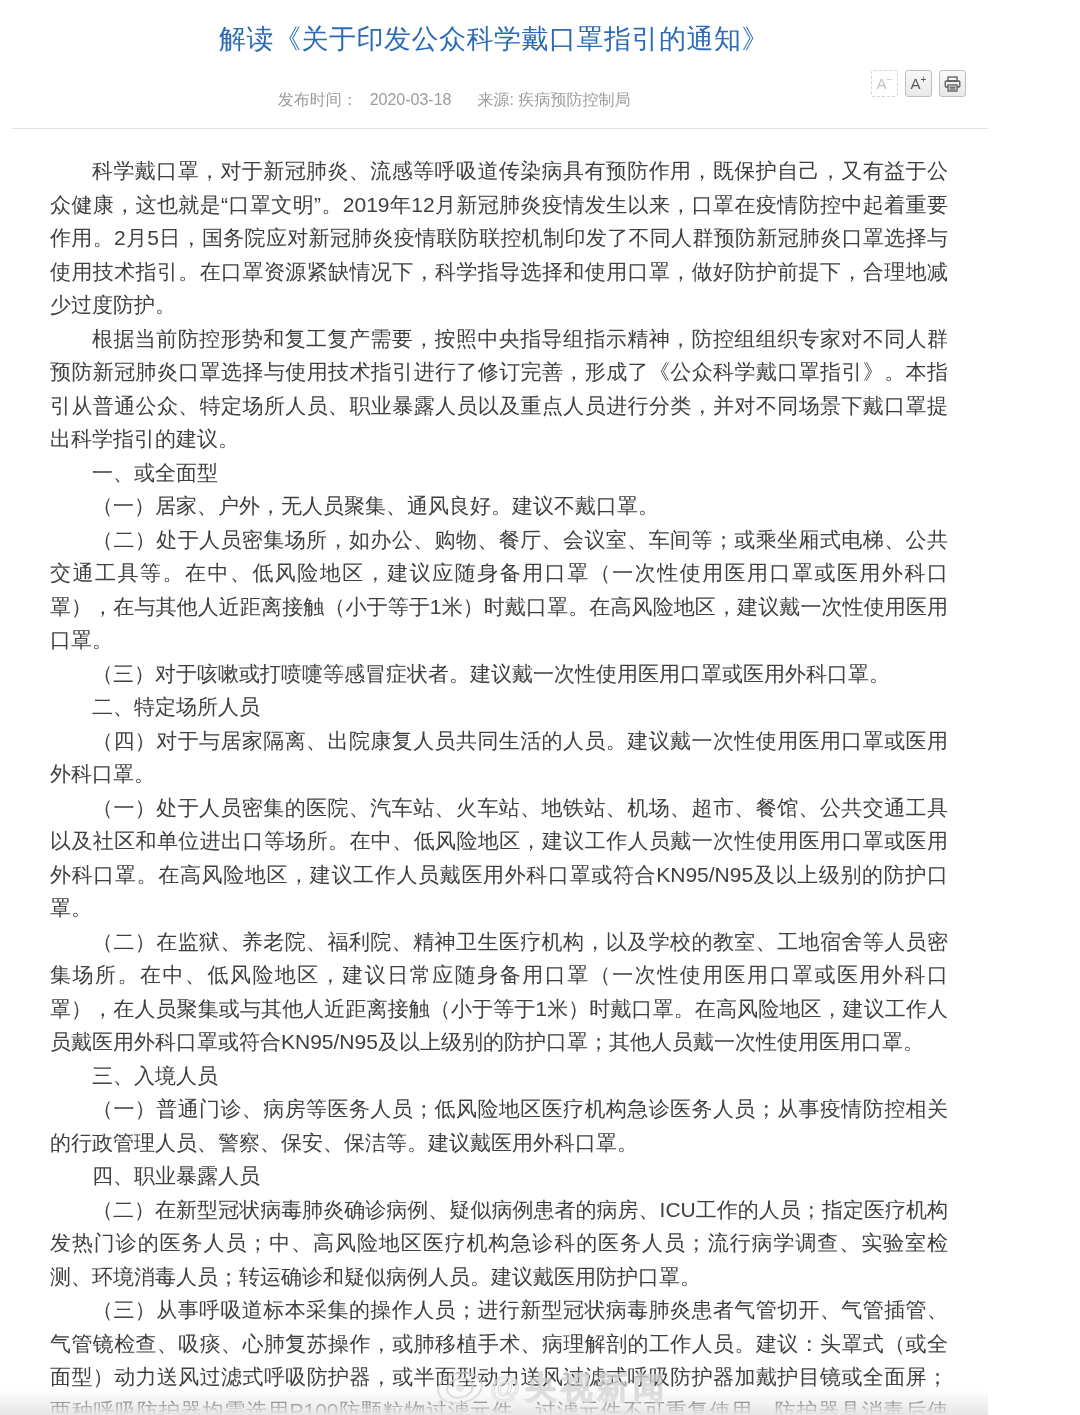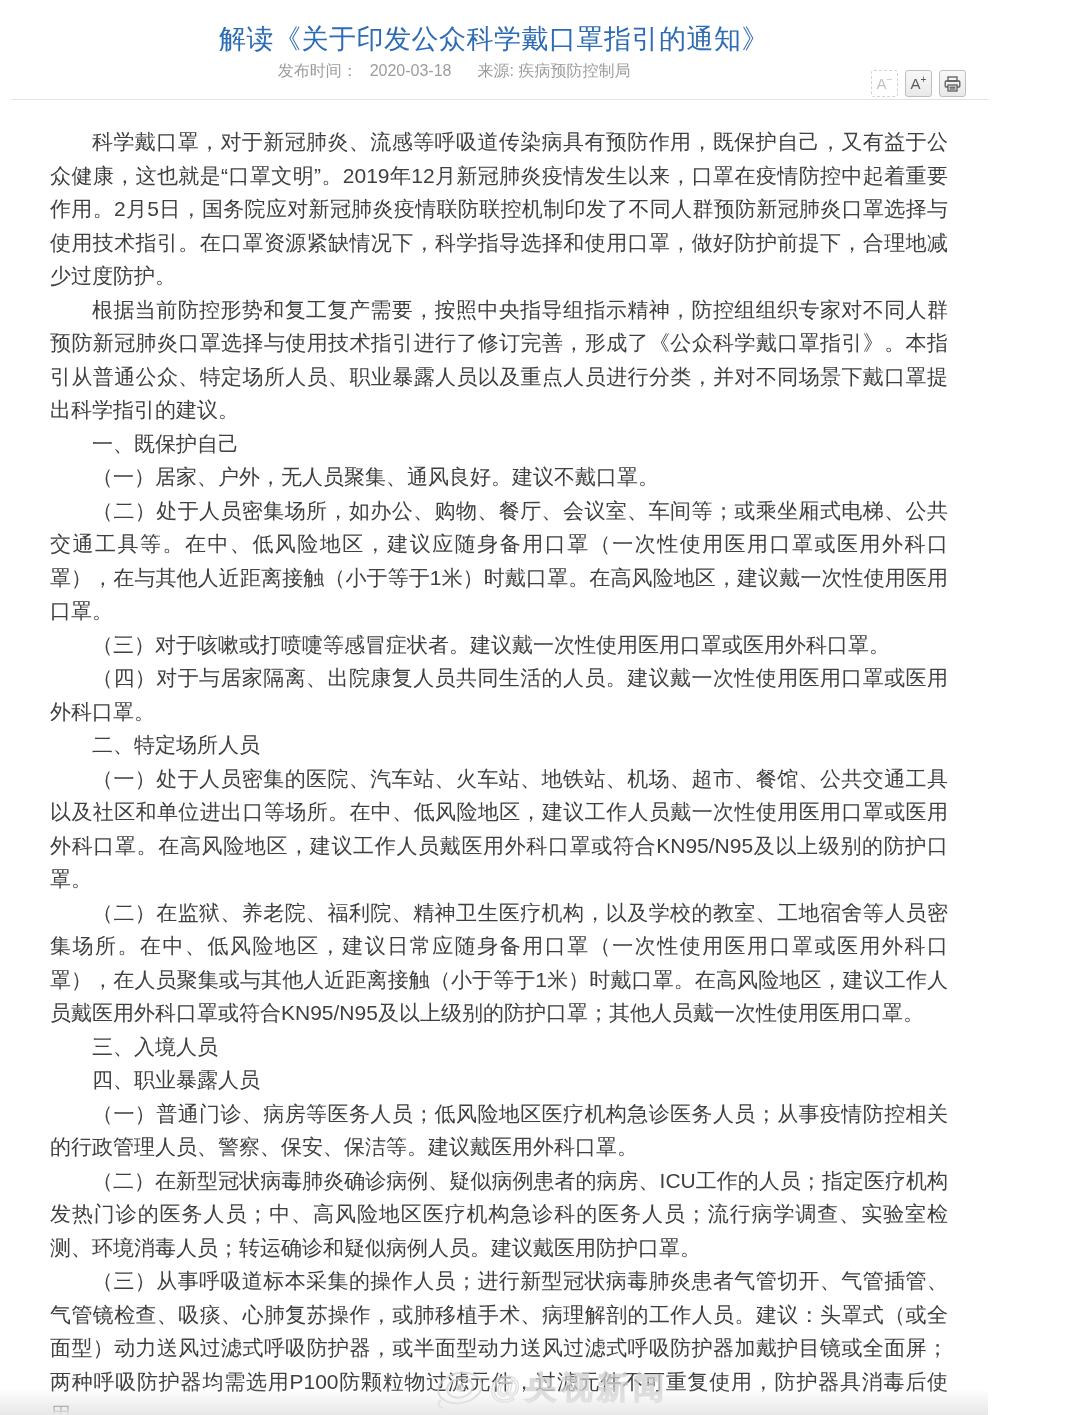--- a/index.html
+++ b/index.html
@@ -19,21 +19,21 @@
   .header { position: relative; padding-top: 20px; }
   .page-title {
     text-align: center;
     font-size: 27px;
     font-weight: 400;
     letter-spacing: 0.5px;
     color: var(--title-blue, #2d6cb5);
     line-height: 38px;
   }
   .meta-row {
-    margin-top: 2px;
+    margin-top: 31px;
     text-align: center;
     padding-right: 80px; 
     font-size: 16px;
     color: var(--meta-gray, #9c9c9c);
     line-height: 22px;
   }
   .meta-row .gap-sm { display: inline-block; width: 12px; }
   .meta-row .gap-lg { display: inline-block; width: 26px; }
   .toolbar {
     position: absolute;
@@ -133,31 +133,31 @@
         </svg>
       </button>
     </div>
 
     <div class="divider"></div>
   </header>
 
   <main class="article">
     <p>科学戴口罩，对于新冠肺炎、流感等呼吸道传染病具有预防作用，既保护自己，又有益于公众健康，这也就是“口罩文明”。2019年12月新冠肺炎疫情发生以来，口罩在疫情防控中起着重要作用。2月5日，国务院应对新冠肺炎疫情联防联控机制印发了不同人群预防新冠肺炎口罩选择与使用技术指引。在口罩资源紧缺情况下，科学指导选择和使用口罩，做好防护前提下，合理地减少过度防护。</p>
     <p>根据当前防控形势和复工复产需要，按照中央指导组指示精神，防控组组织专家对不同人群预防新冠肺炎口罩选择与使用技术指引进行了修订完善，形成了《公众科学戴口罩指引》。本指引从普通公众、特定场所人员、职业暴露人员以及重点人员进行分类，并对不同场景下戴口罩提出科学指引的建议。</p>
-    <p>一、既保护自己</p>
+    <p>一、或全面型</p>
     <p>（一）居家、户外，无人员聚集、通风良好。建议不戴口罩。</p>
     <p>（二）处于人员密集场所，如办公、购物、餐厅、会议室、车间等；或乘坐厢式电梯、公共交通工具等。在中、低风险地区，建议应随身备用口罩（一次性使用医用口罩或医用外科口罩），在与其他人近距离接触（小于等于1米）时戴口罩。在高风险地区，建议戴一次性使用医用口罩。</p>
     <p>（三）对于咳嗽或打喷嚏等感冒症状者。建议戴一次性使用医用口罩或医用外科口罩。</p>
+    <p>二、特定场所人员</p>
     <p>（四）对于与居家隔离、出院康复人员共同生活的人员。建议戴一次性使用医用口罩或医用外科口罩。</p>
-    <p>二、特定场所人员</p>
     <p>（一）处于人员密集的医院、汽车站、火车站、地铁站、机场、超市、餐馆、公共交通工具以及社区和单位进出口等场所。在中、低风险地区，建议工作人员戴一次性使用医用口罩或医用外科口罩。在高风险地区，建议工作人员戴医用外科口罩或符合KN95/N95及以上级别的防护口罩。</p>
     <p>（二）在监狱、养老院、福利院、精神卫生医疗机构，以及学校的教室、工地宿舍等人员密集场所。在中、低风险地区，建议日常应随身备用口罩（一次性使用医用口罩或医用外科口罩），在人员聚集或与其他人近距离接触（小于等于1米）时戴口罩。在高风险地区，建议工作人员戴医用外科口罩或符合KN95/N95及以上级别的防护口罩；其他人员戴一次性使用医用口罩。</p>
     <p>三、入境人员</p>
+    <p>（一）普通门诊、病房等医务人员；低风险地区医疗机构急诊医务人员；从事疫情防控相关的行政管理人员、警察、保安、保洁等。建议戴医用外科口罩。</p>
     <p>四、职业暴露人员</p>
-    <p>（一）普通门诊、病房等医务人员；低风险地区医疗机构急诊医务人员；从事疫情防控相关的行政管理人员、警察、保安、保洁等。建议戴医用外科口罩。</p>
     <p>（二）在新型冠状病毒肺炎确诊病例、疑似病例患者的病房、ICU工作的人员；指定医疗机构发热门诊的医务人员；中、高风险地区医疗机构急诊科的医务人员；流行病学调查、实验室检测、环境消毒人员；转运确诊和疑似病例人员。建议戴医用防护口罩。</p>
     <p>（三）从事呼吸道标本采集的操作人员；进行新型冠状病毒肺炎患者气管切开、气管插管、气管镜检查、吸痰、心肺复苏操作，或肺移植手术、病理解剖的工作人员。建议：头罩式（或全面型）动力送风过滤式呼吸防护器，或半面型动力送风过滤式呼吸防护器加戴护目镜或全面屏；两种呼吸防护器均需选用P100防颗粒物过滤元件，过滤元件不可重复使用，防护器具消毒后使用。</p>
   </main>
 
   <div class="watermark">
     <svg width="54" height="50" viewBox="0 0 54 50" fill="none" stroke="#cfcfcf" stroke-width="2">
       <ellipse cx="27" cy="25" rx="22" ry="15" transform="rotate(-12 27 25)"></ellipse>
       <ellipse cx="27" cy="25" rx="13" ry="9.5" transform="rotate(-12 27 25)"></ellipse>
       <circle cx="27" cy="25" r="4" fill="#e4e4e4" stroke="none"></circle>
       <path d="M8 37 Q 2 43 10 45"></path>

